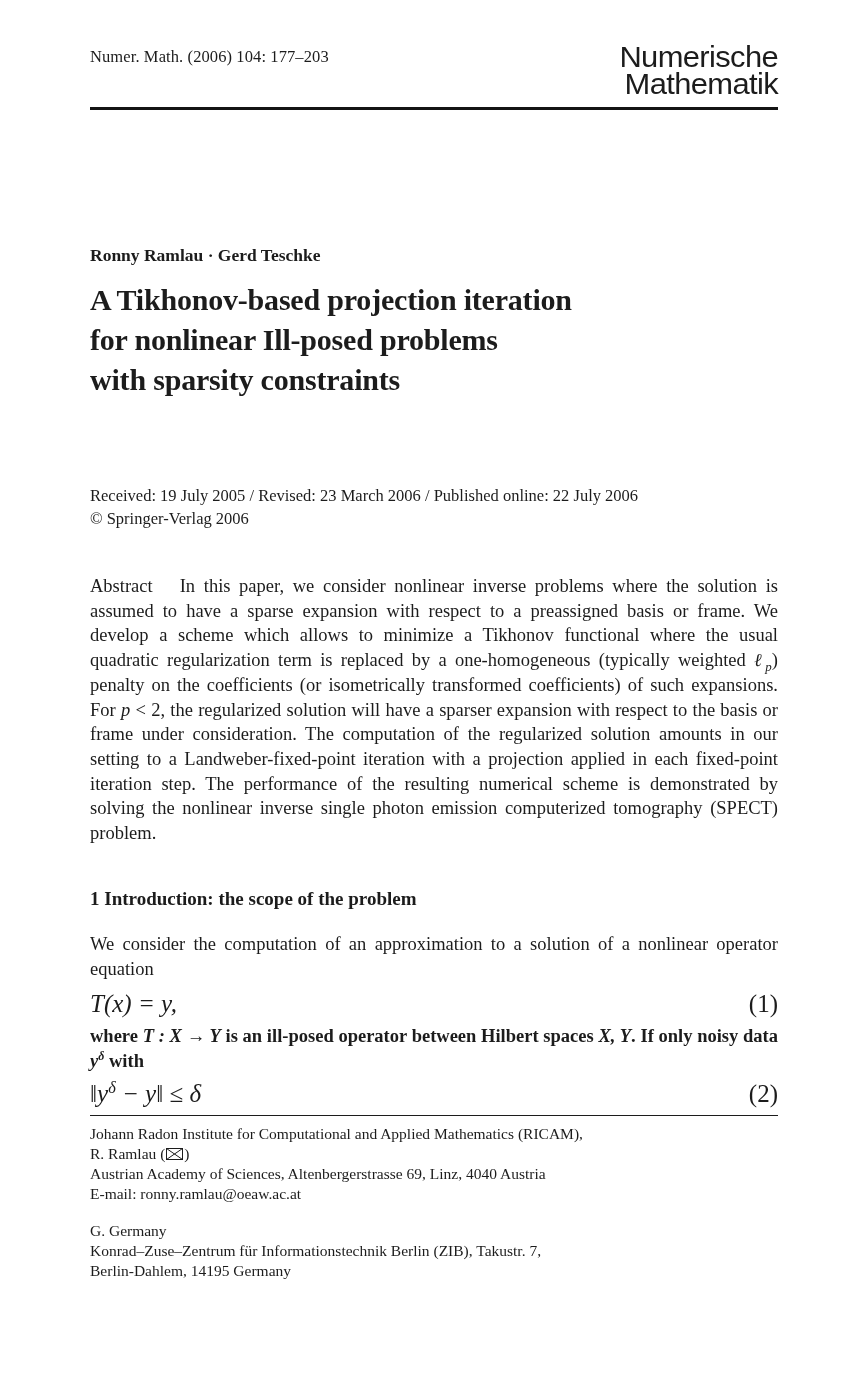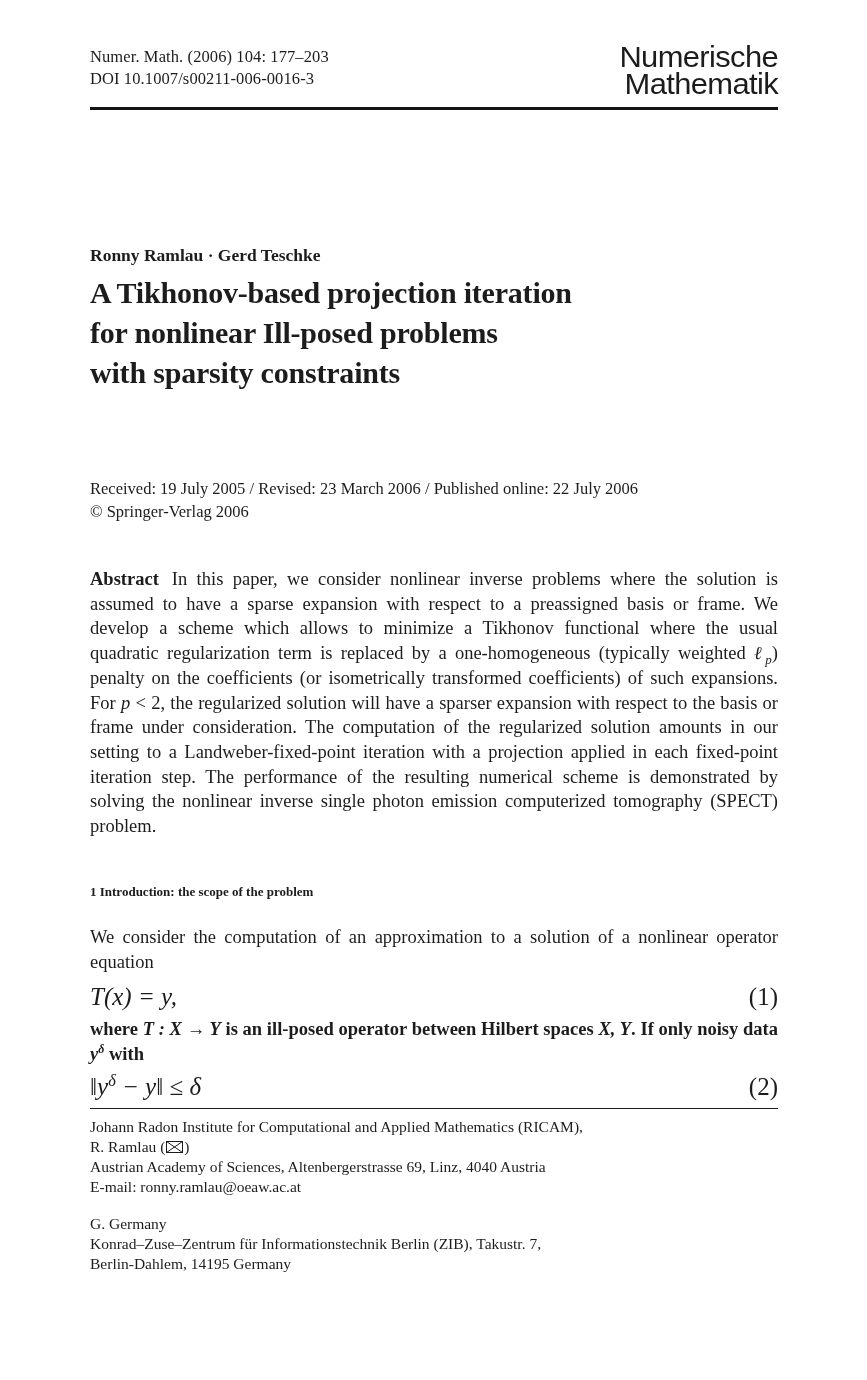--- a/index.html
+++ b/index.html
@@ -28,39 +28,39 @@
     font-family: "Liberation Sans", "DejaVu Sans", sans-serif;
     font-size: 30px; line-height: 27px;
     font-weight: 400; letter-spacing: -0.6px;
     transform: scaleX(1.03); transform-origin: right top;
     margin-top: -3px;
   }
   .header-rule { margin-top: 10px; border-top: 3px solid #141414; }
   
   .authors { margin-top: 134px; font-size: 17.5px; font-weight: bold; line-height: 22px; }
   .title {
-    margin-top: 7px;
+    margin-top: 14px;
     font-size: 30px; font-weight: bold; line-height: 40px;
     letter-spacing: -0.2px;
     white-space: pre-line;
   }
   .received { margin-top: 84px; font-size: 16.5px; line-height: 23px; }
   .copyright { font-size: 16.5px; line-height: 23px; }
   
   .abstract {
     margin-top: 44px;
     font-size: 18.5px; line-height: 24.7px;
     text-align: justify;
   }
-  .abs-label { font-weight: bold; margin-right: 13px; }
+  .abs-label { font-weight: normal; margin-right: 27px; }
   .mi { font-style: italic; }
   sub.mi { font-size: 0.7em; line-height: 0; }
   sup.msup { font-size: 0.65em; line-height: 0; vertical-align: super; font-style: italic; }
   
-  .sec-heading { margin-top: 41px; font-size: 13px; font-weight: bold; line-height: 24px; }
+  .sec-heading { margin-top: 41px; font-size: 19px; font-weight: bold; line-height: 24px; }
   .body-par { font-size: 18.5px; line-height: 25px; text-align: justify; }
   .par-1 { margin-top: 21px; }
   .par-2 { margin-top: 7px; font-weight: bold; }
   .equation {
     position: relative;
     text-align: left;
     font-size: 25px; line-height: 26px;
     height: 26px;
   }
   .eq-1 { margin-top: 9px; }
@@ -74,21 +74,20 @@
   .env { vertical-align: -1px; margin: 0 1px; }
 </style>
 </head>
 <body>
 
 <div class="page">
 
   <div class="header-row">
     <div class="header-meta">
       <div>Numer. Math. (2006) 104: 177–203</div>
-      <div>DOI 10.1007/s00211-006-0016-3</div>
     </div>
     <div class="logo">
       <div>Numerische</div>
       <div>Mathematik</div>
     </div>
   </div>
   <div class="header-rule"></div>
 
   <div class="authors">Ronny Ramlau · Gerd Teschke</div>
 

